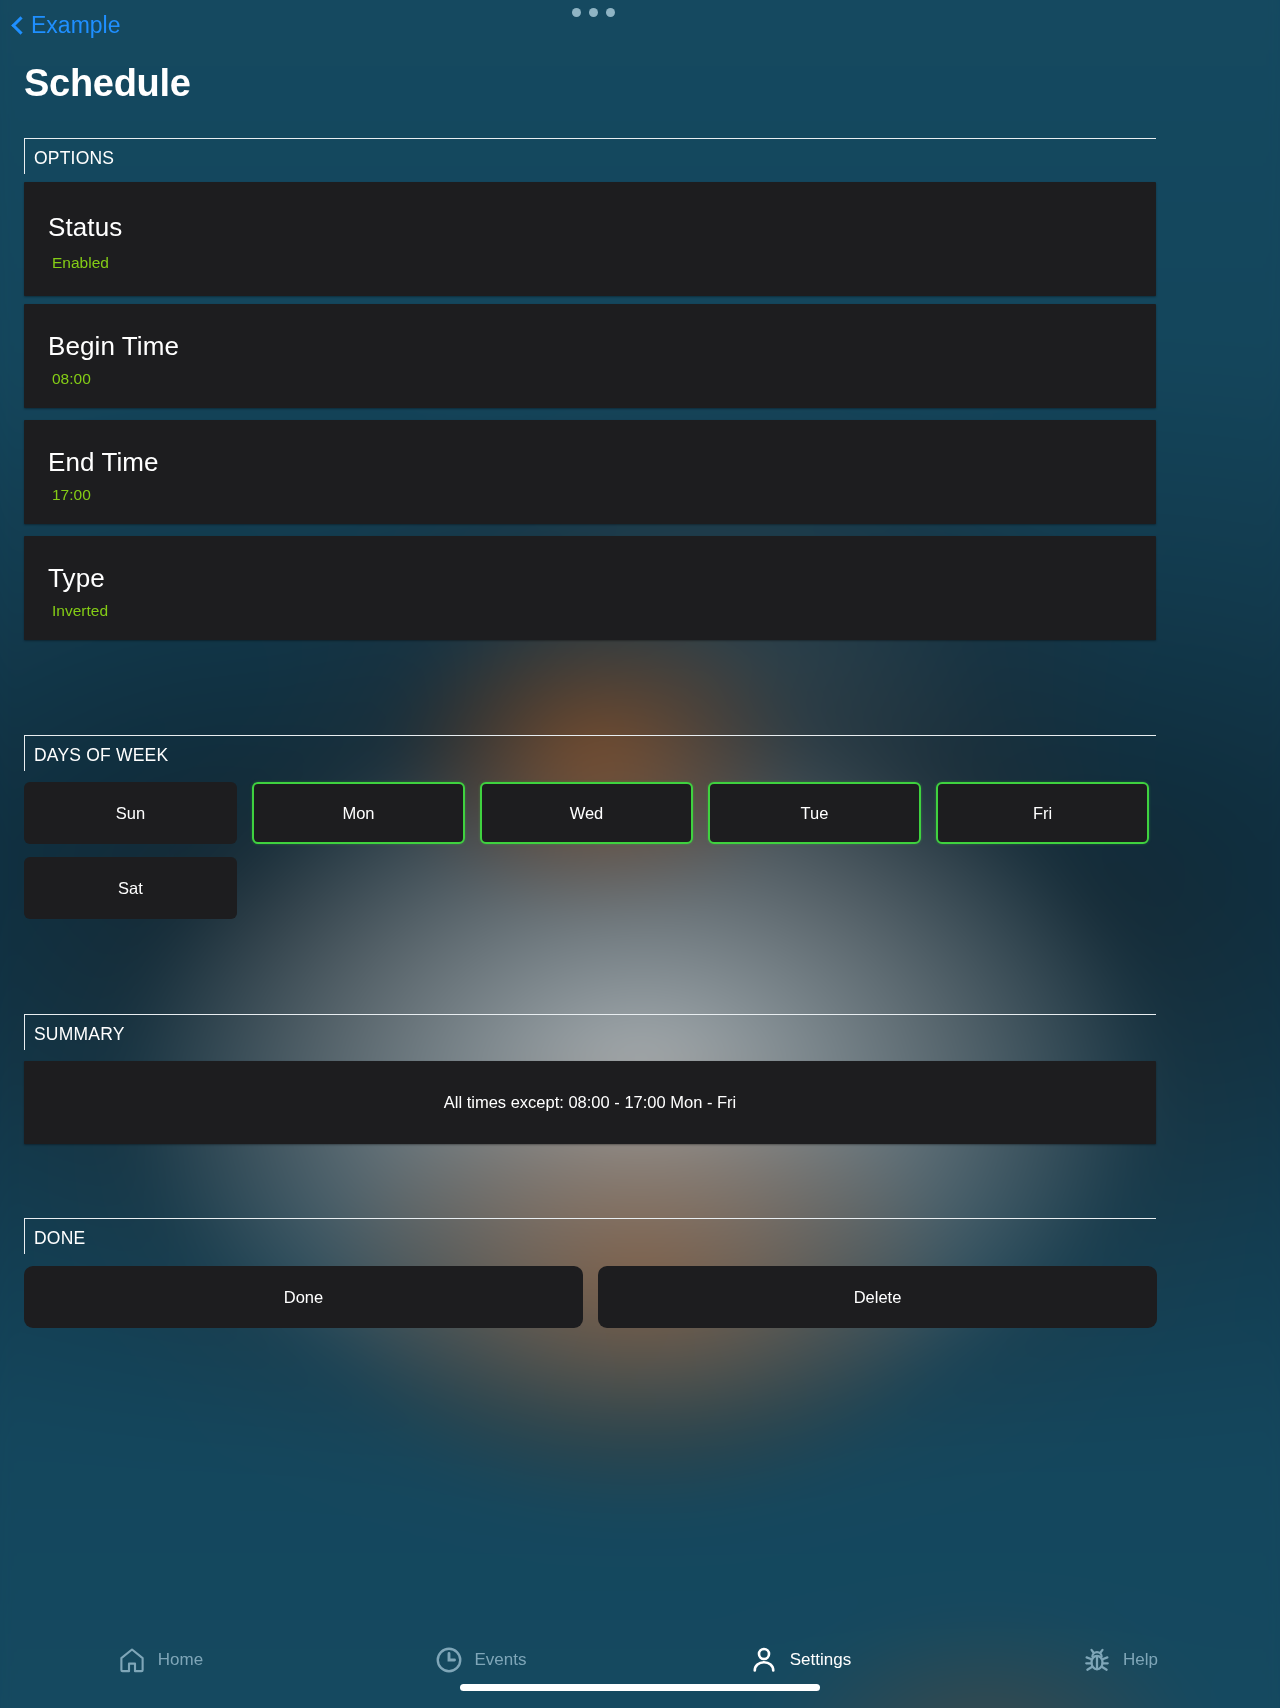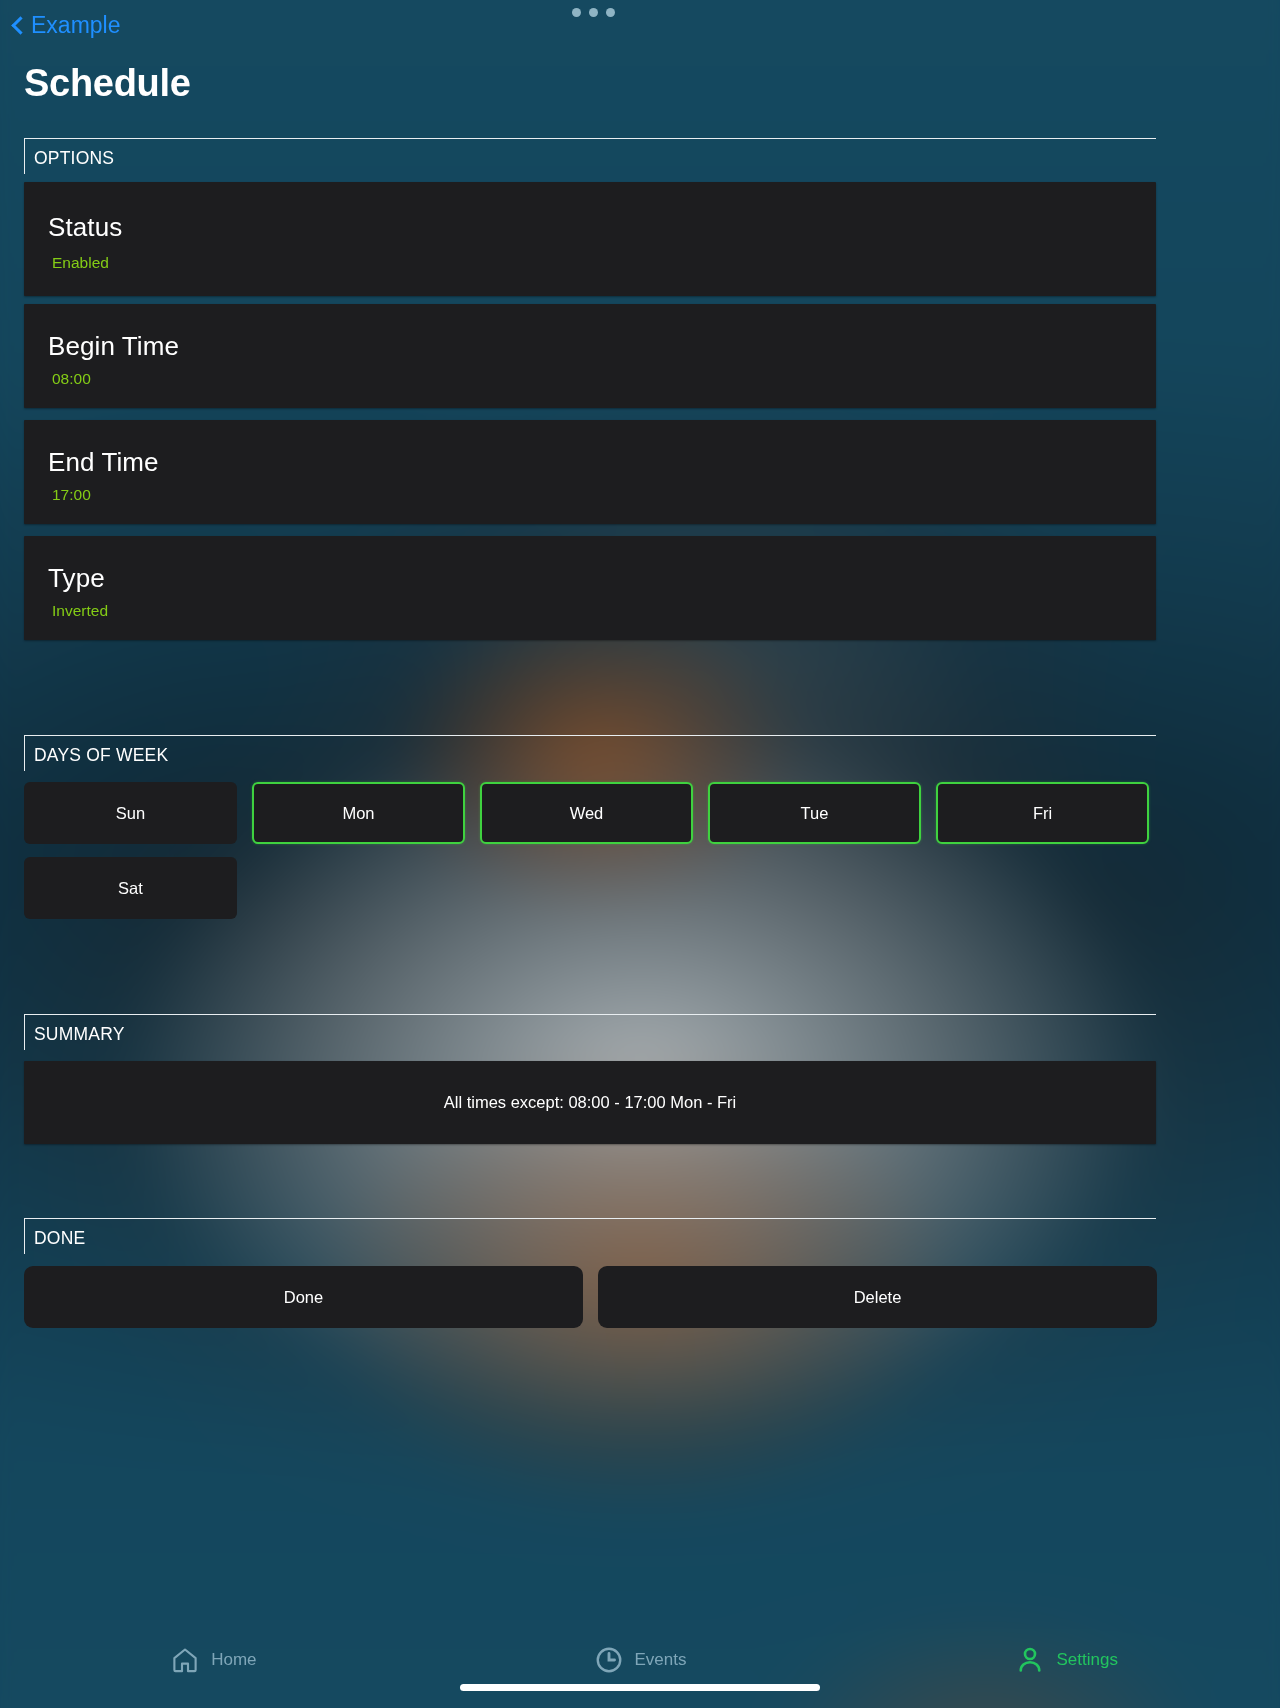--- a/index.html
+++ b/index.html
@@ -225,21 +225,21 @@
     flex: 1;
     display: flex;
     align-items: center;
     justify-content: center;
     gap: 11px;
     padding-top: 44px;
     cursor: pointer;
     color: #7fa6b8;
     font-size: 17px;
   }
-  .tab.active { color: #22c55e; }
+  .tab.active { color: #ffffff; }
   .tab svg { display: block; }
 
   #home-indicator {
     position: absolute;
     left: 50%;
     transform: translateX(-50%);
     bottom: 17px;
     width: 360px;
     height: 7px;
     border-radius: 4px;
@@ -349,16 +349,28 @@
       </div>
       <div class="tab active">
         <span>
           <svg width="30" height="30" viewBox="0 0 24 24" fill="none" stroke="currentColor" stroke-width="2.1" stroke-linecap="round" stroke-linejoin="round">
             <circle cx="12" cy="7.2" r="4"></circle>
             <path d="M4.6 20.4c0-4.1 3.3-6.6 7.4-6.6s7.4 2.5 7.4 6.6"></path>
           </svg>
         </span>
         <span>Settings</span>
       </div>
+      <div class="tab">
+        <span>
+          <svg width="30" height="30" viewBox="0 0 24 24" fill="none" stroke="currentColor" stroke-width="1.8" stroke-linecap="round" stroke-linejoin="round">
+            <ellipse cx="12" cy="14" rx="4.4" ry="5.4"></ellipse>
+            <path d="M8.3 9.4a3.7 3.7 0 0 1 7.4 0"></path>
+            <path d="M9.3 6.2 7.6 3.9M14.7 6.2 16.4 3.9"></path>
+            <path d="M7.6 11.4 3.7 9.9M16.4 11.4l3.9-1.5M7.6 14.6H3.4M16.4 14.6h4.2M7.8 17.6 4.3 19.8M16.2 17.6l3.5 2.2"></path>
+            <path d="M12 9.1v10"></path>
+          </svg>
+        </span>
+        <span>Help</span>
+      </div>
     </div>
   <div id="home-indicator"></div>
 
 </div>
 
 </body></html>

